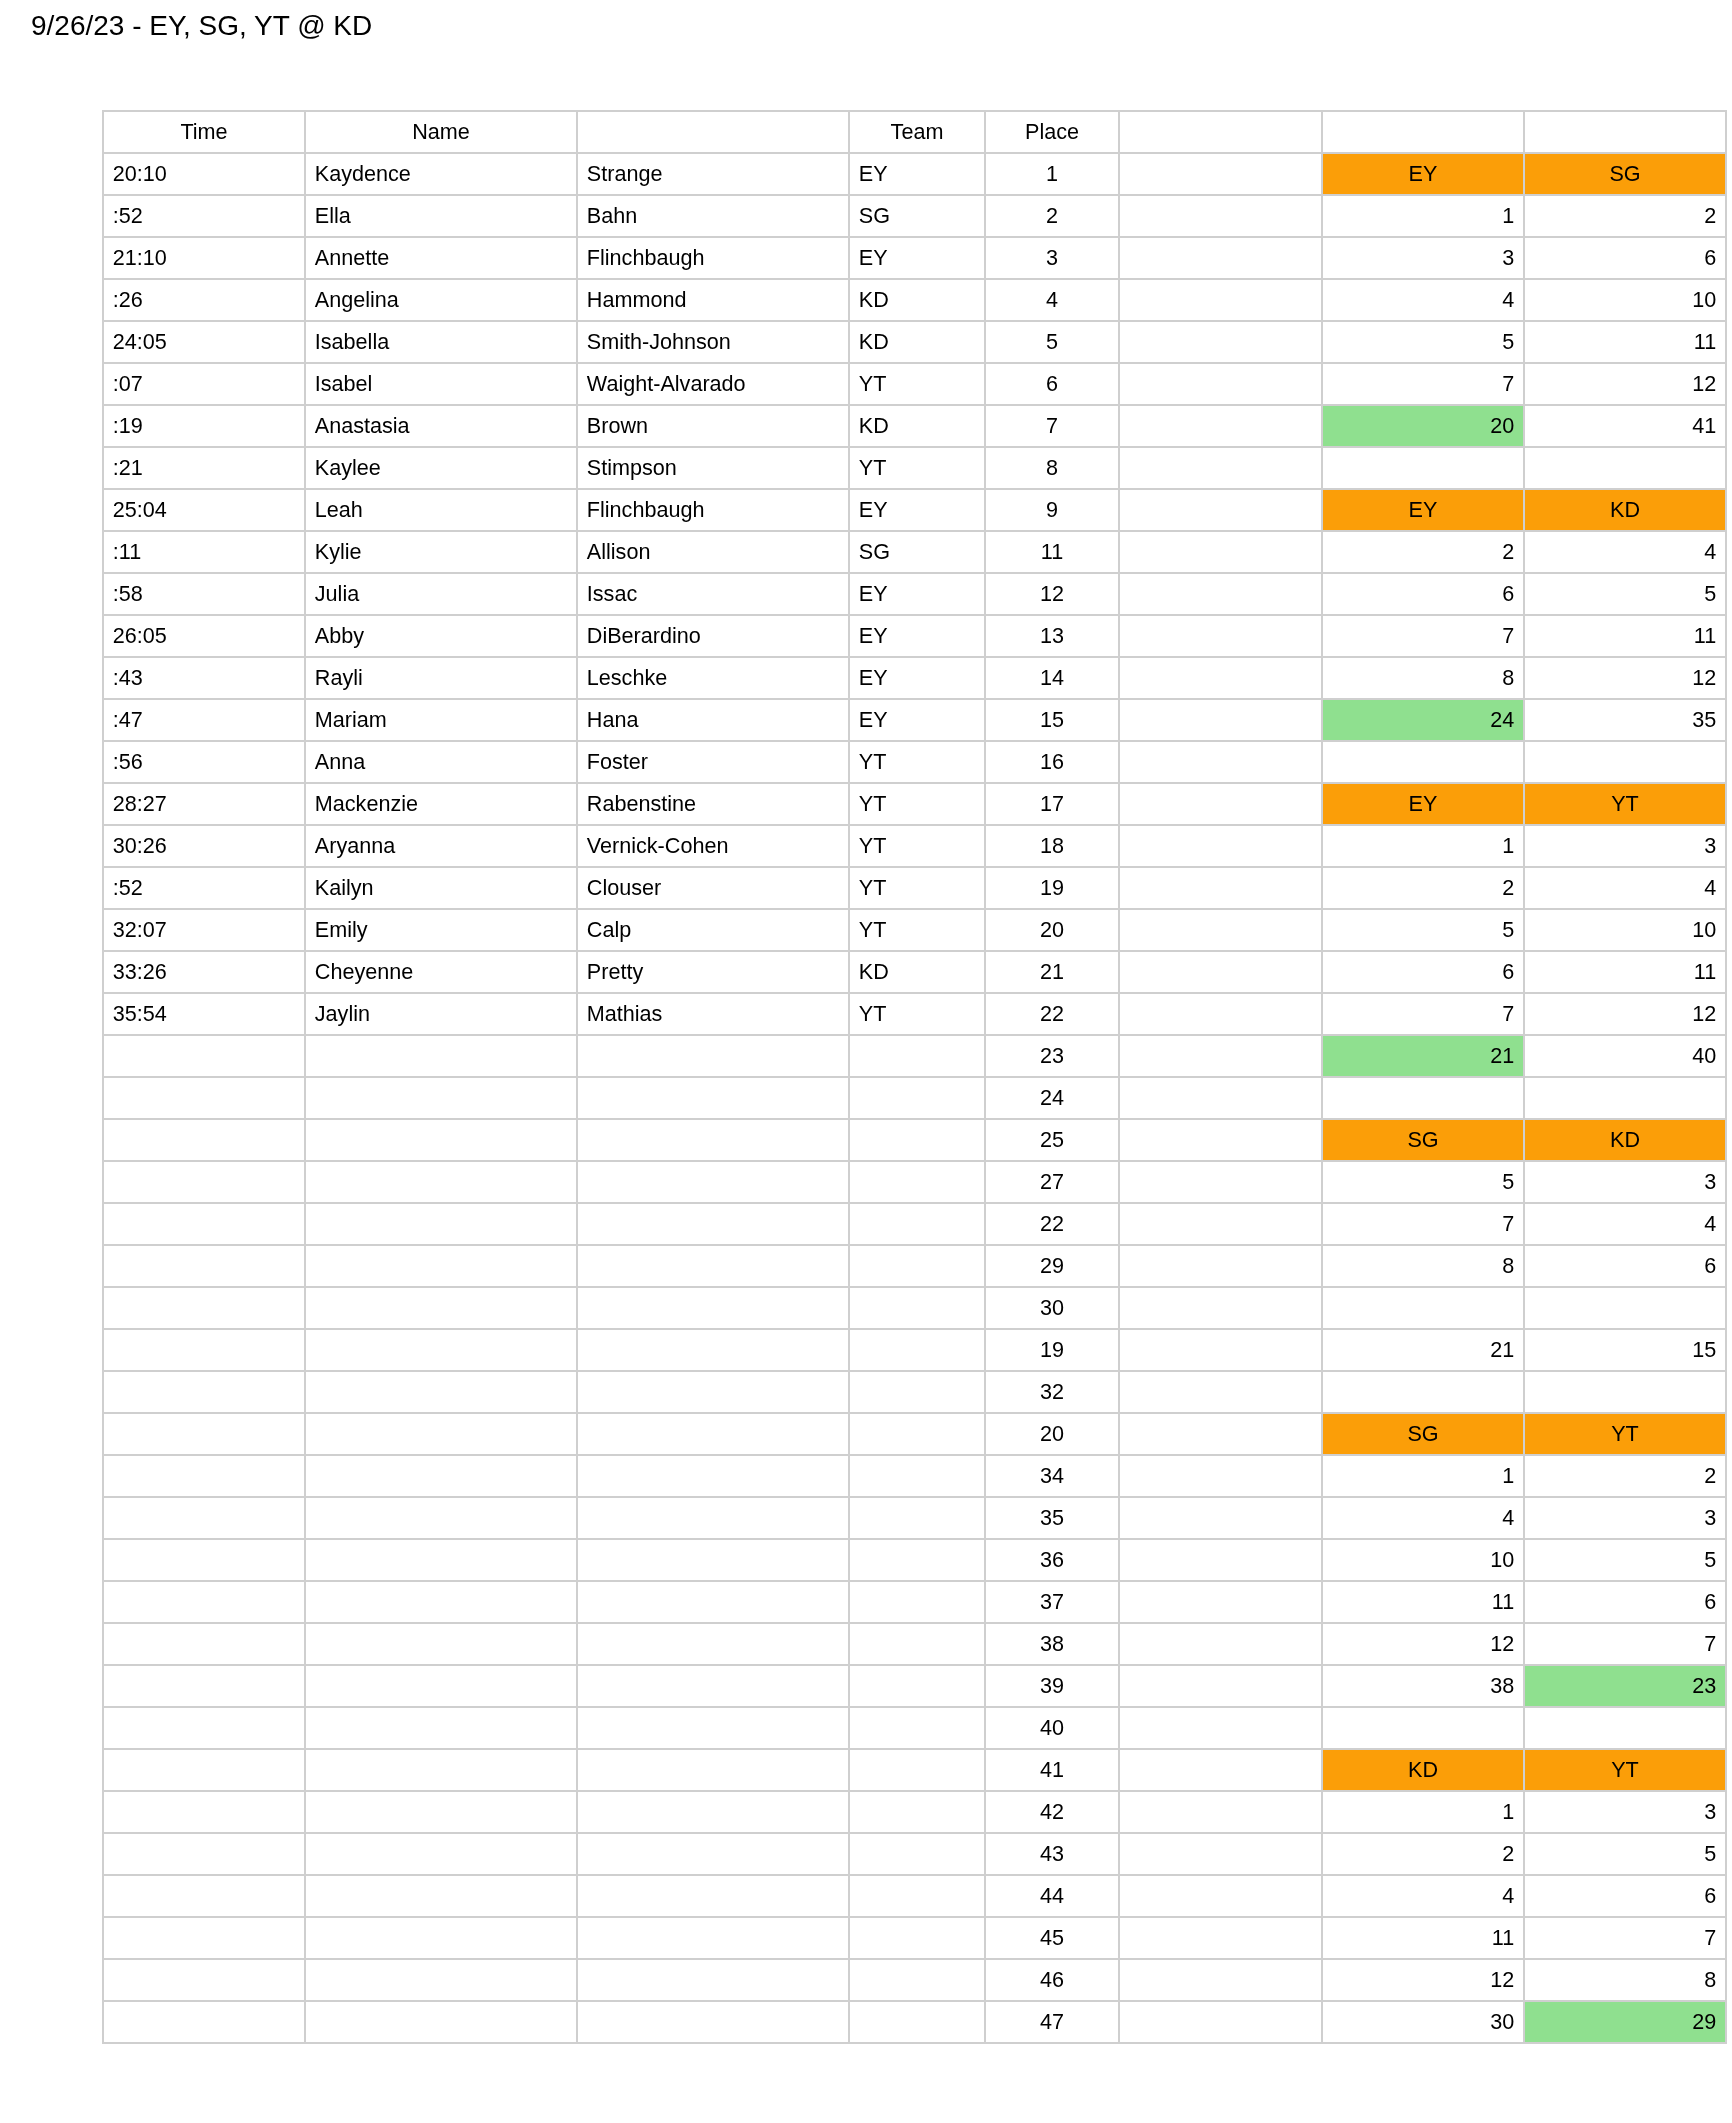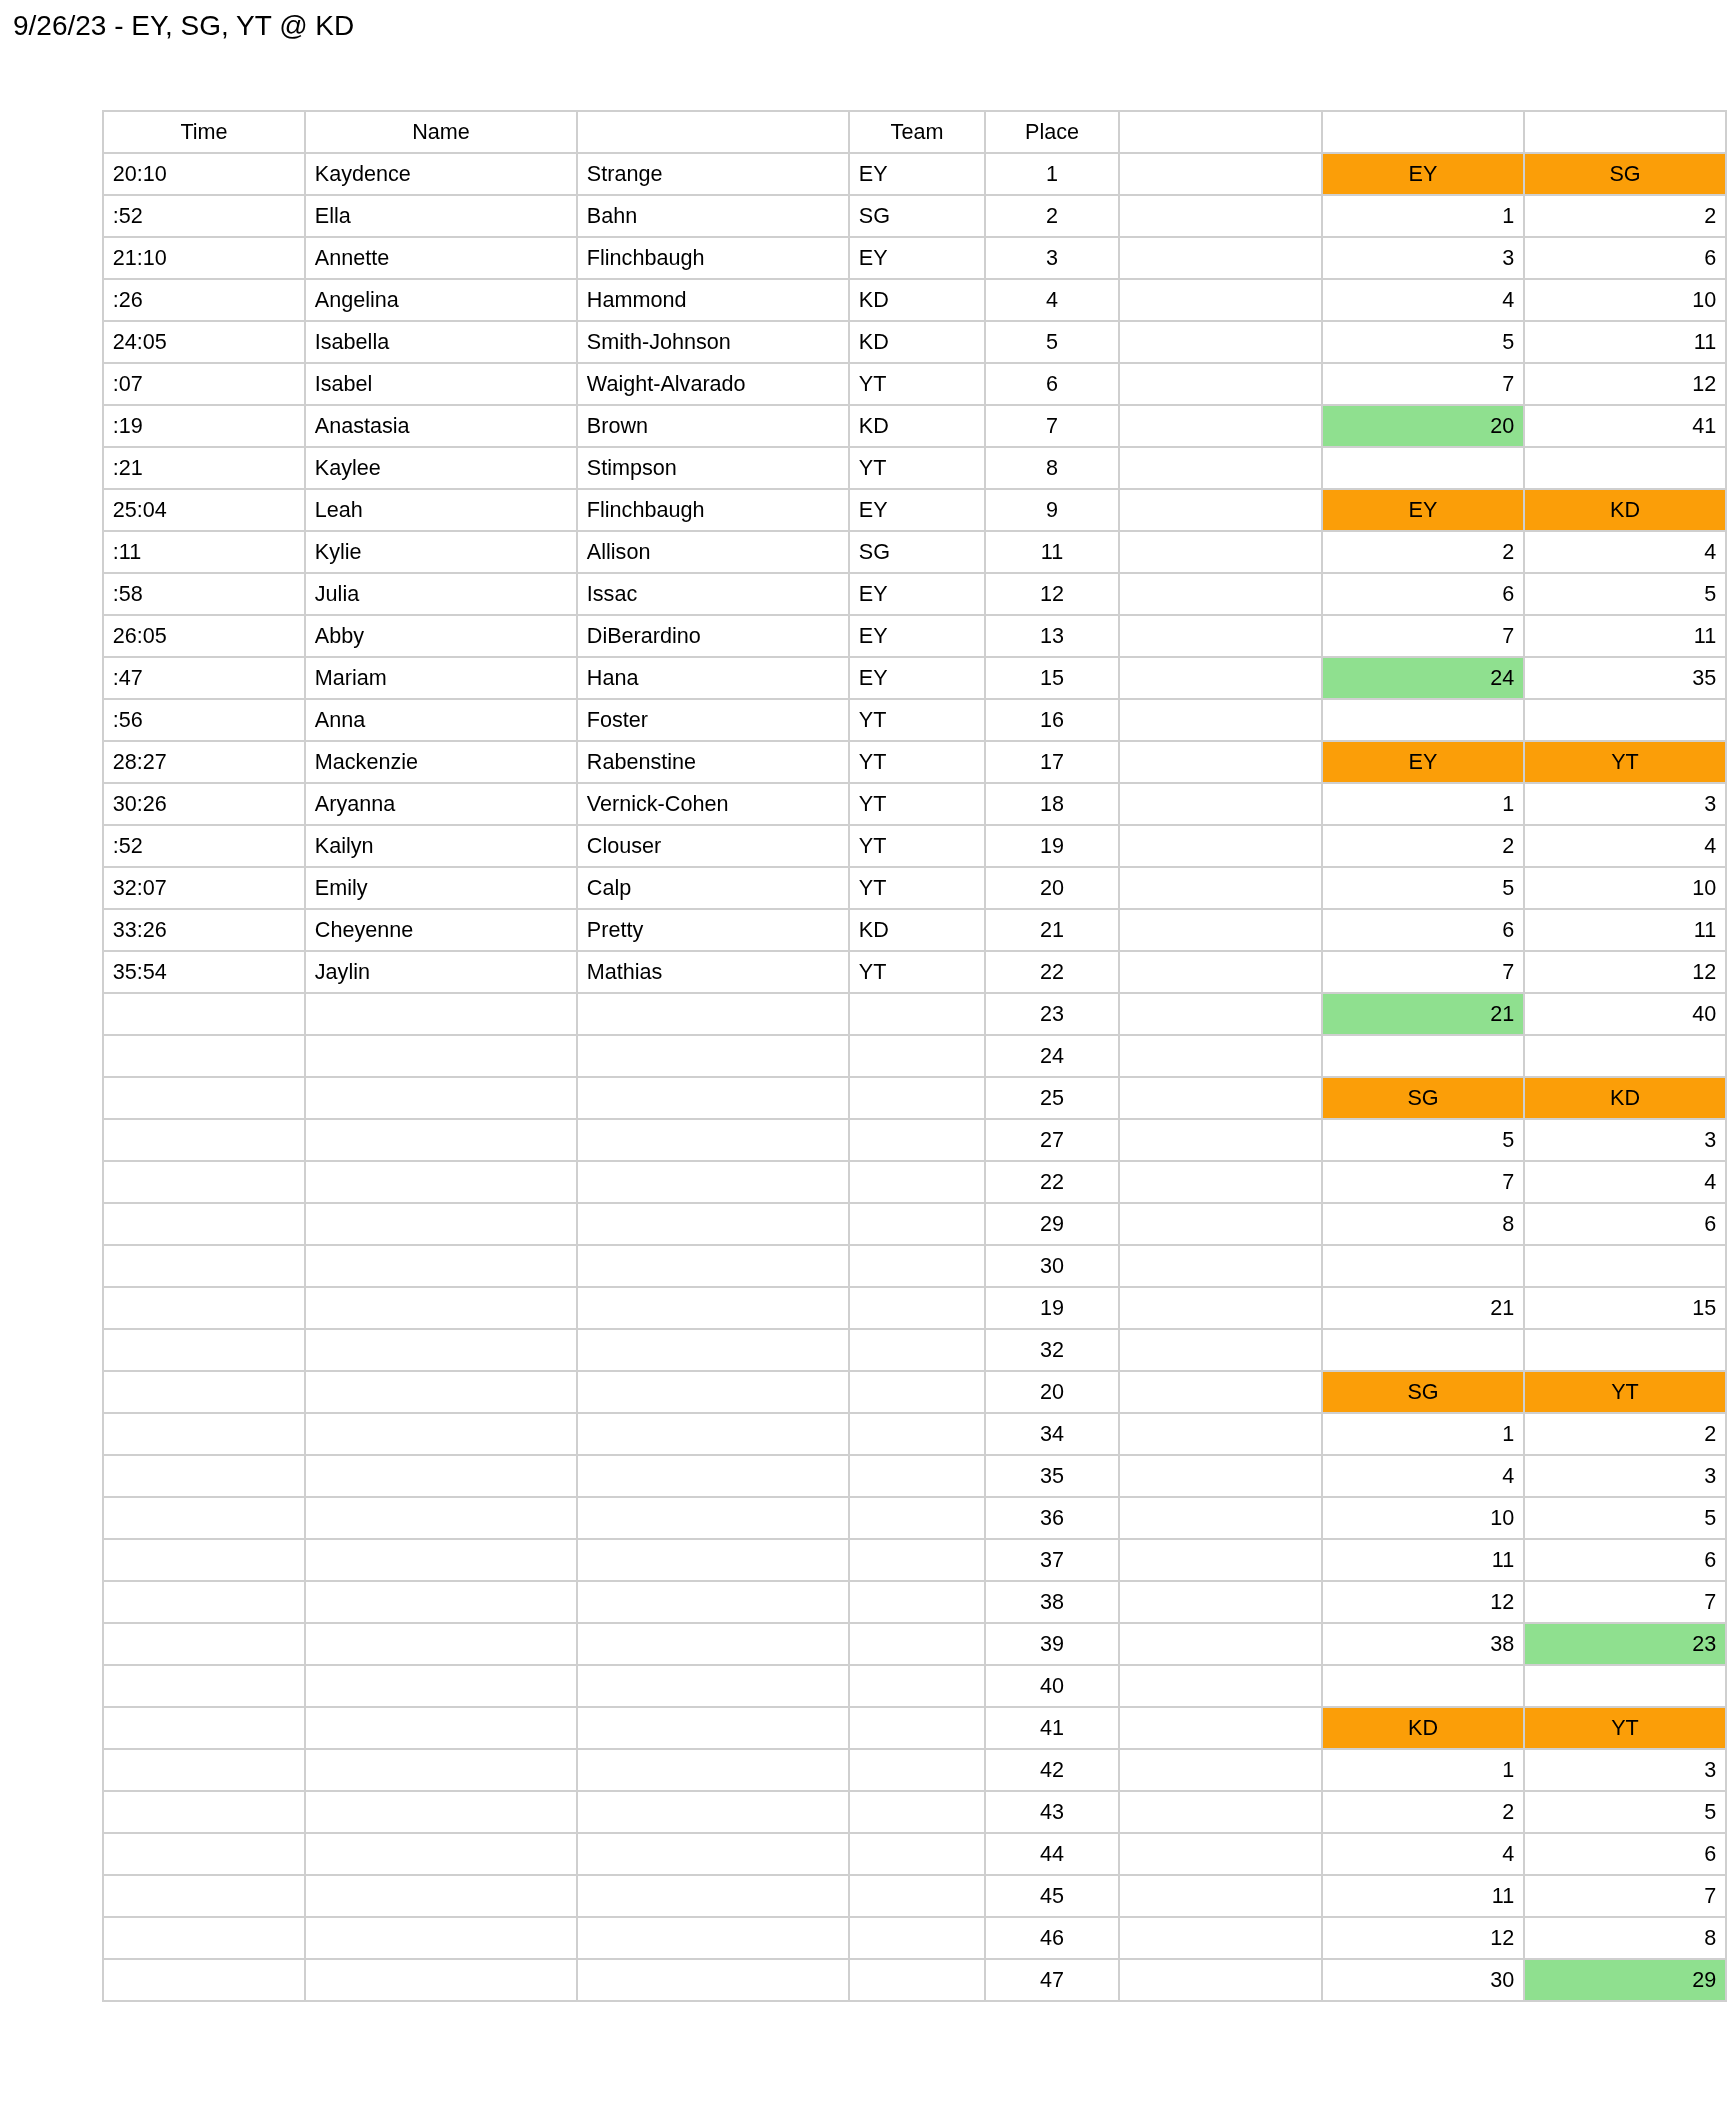--- a/index.html
+++ b/index.html
@@ -12,21 +12,21 @@
     margin: 0;
     padding: 0;
     background: #ffffff;
     width: 1733px;
     height: 2123px;
     font-family: "Liberation Sans", sans-serif;
     color: var(--text);
   }
   .page-title {
     position: absolute;
-    left: 13px;
+    left: 31px;
     top: 9.8px;
     font-size: 28px;
     font-weight: 400;
     white-space: nowrap;
   }
   .sheet-table {
     position: absolute;
     left: 102px;
     top: 110px;
     border-collapse: collapse;
@@ -211,20 +211,30 @@
         <td class="c-time">26:05</td>
         <td class="c-name">Abby</td>
         <td class="c-name">DiBerardino</td>
         <td class="c-team">EY</td>
         <td class="c-place">13</td>
         <td class="c-spacer"></td>
         <td class="c-score">7</td>
         <td class="c-score">11</td>
       </tr>
       <tr>
+        <td class="c-time">:43</td>
+        <td class="c-name">Rayli</td>
+        <td class="c-name">Leschke</td>
+        <td class="c-team">EY</td>
+        <td class="c-place">14</td>
+        <td class="c-spacer"></td>
+        <td class="c-score">8</td>
+        <td class="c-score">12</td>
+      </tr>
+      <tr>
         <td class="c-time">:47</td>
         <td class="c-name">Mariam</td>
         <td class="c-name">Hana</td>
         <td class="c-team">EY</td>
         <td class="c-place">15</td>
         <td class="c-spacer"></td>
         <td class="c-score k-green">24</td>
         <td class="c-score k-bold">35</td>
       </tr>
       <tr>

